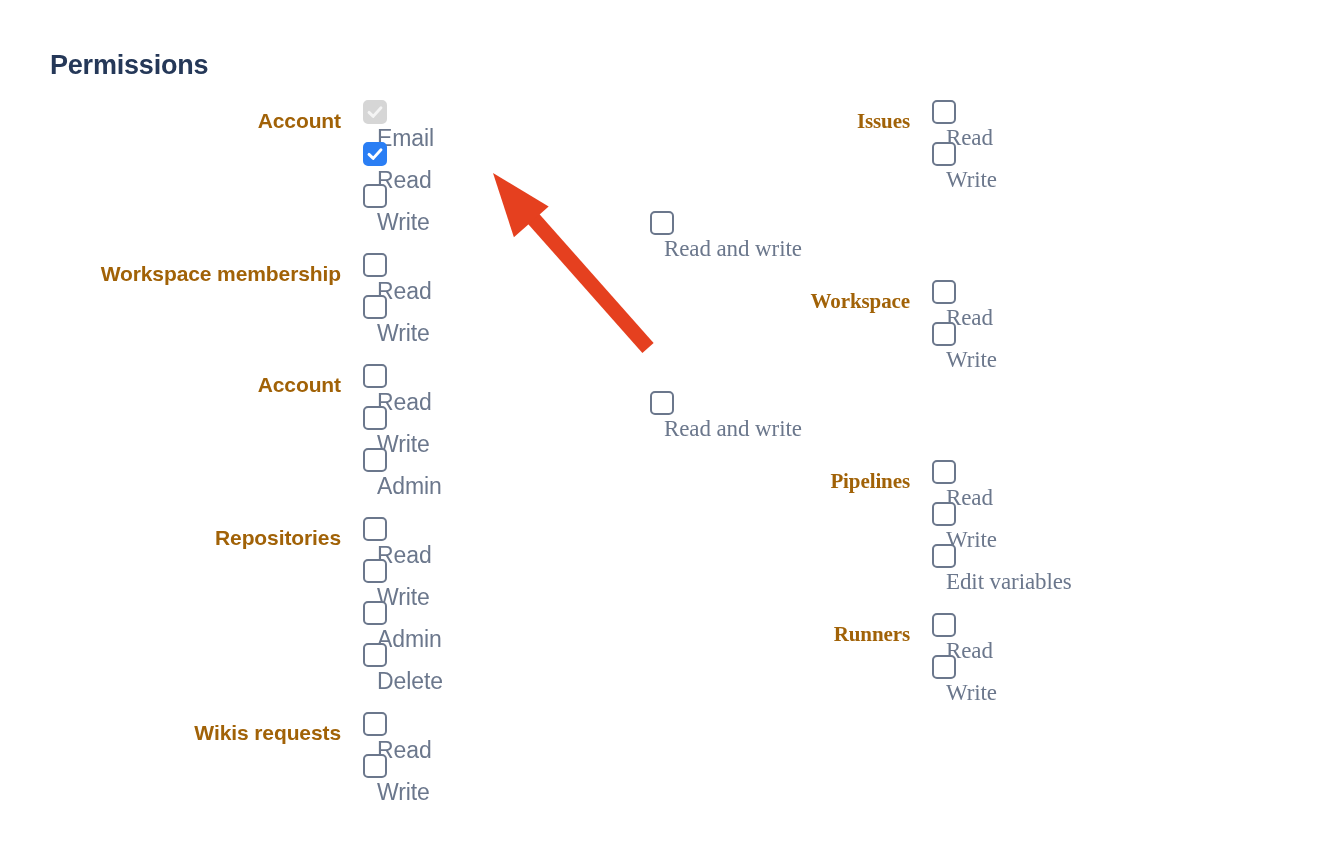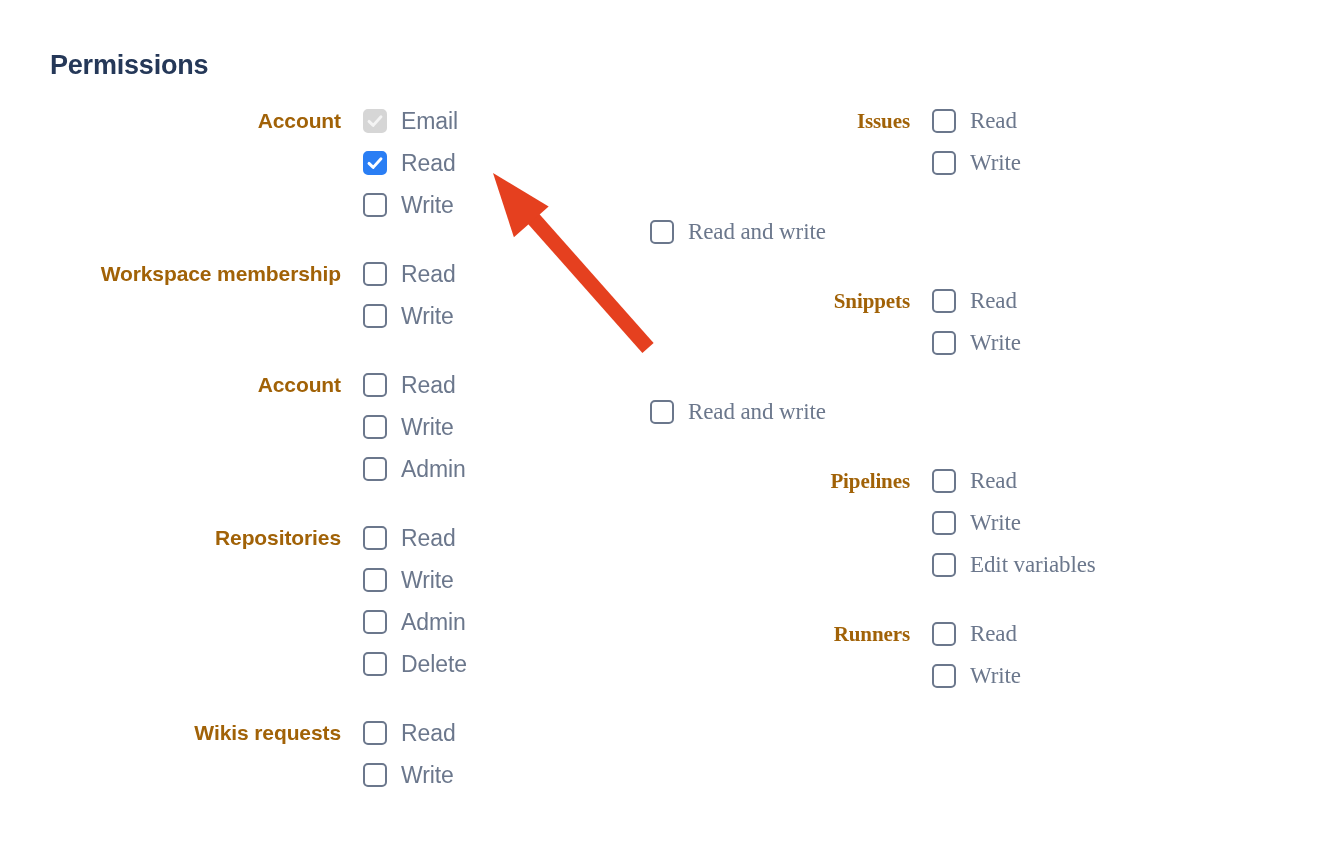--- a/index.html
+++ b/index.html
@@ -74,21 +74,22 @@
   .column.left  .group-label { width: 313px; }
   .column.right .group-label { width: 282px; }
 
   .group-options {
     flex: 1 1 auto;
     padding-top: 0;
   }
 
   .option-row {
     display: flex;
-    align-items: center;
+    flex-direction: column;
+    align-items: flex-start;
     height: 42px;
   }
 
   
   .cbox {
     position: relative;
     width: 24px;
     height: 24px;
     flex: 0 0 auto;
     border-radius: 5px;
@@ -245,21 +246,21 @@
         </div>
         <div class="perm-group">
           <div class="group-options">
             <label class="option-row">
               <span class="cbox"></span>
               <span class="option-label">Read and write</span>
             </label>
           </div>
         </div>
         <div class="perm-group">
-          <div class="group-label">Snippets</div>
+          <div class="group-label">Workspace</div>
           <div class="group-options">
             <label class="option-row">
               <span class="cbox"></span>
               <span class="option-label">Read</span>
             </label>
             <label class="option-row">
               <span class="cbox"></span>
               <span class="option-label">Write</span>
             </label>
           </div>

